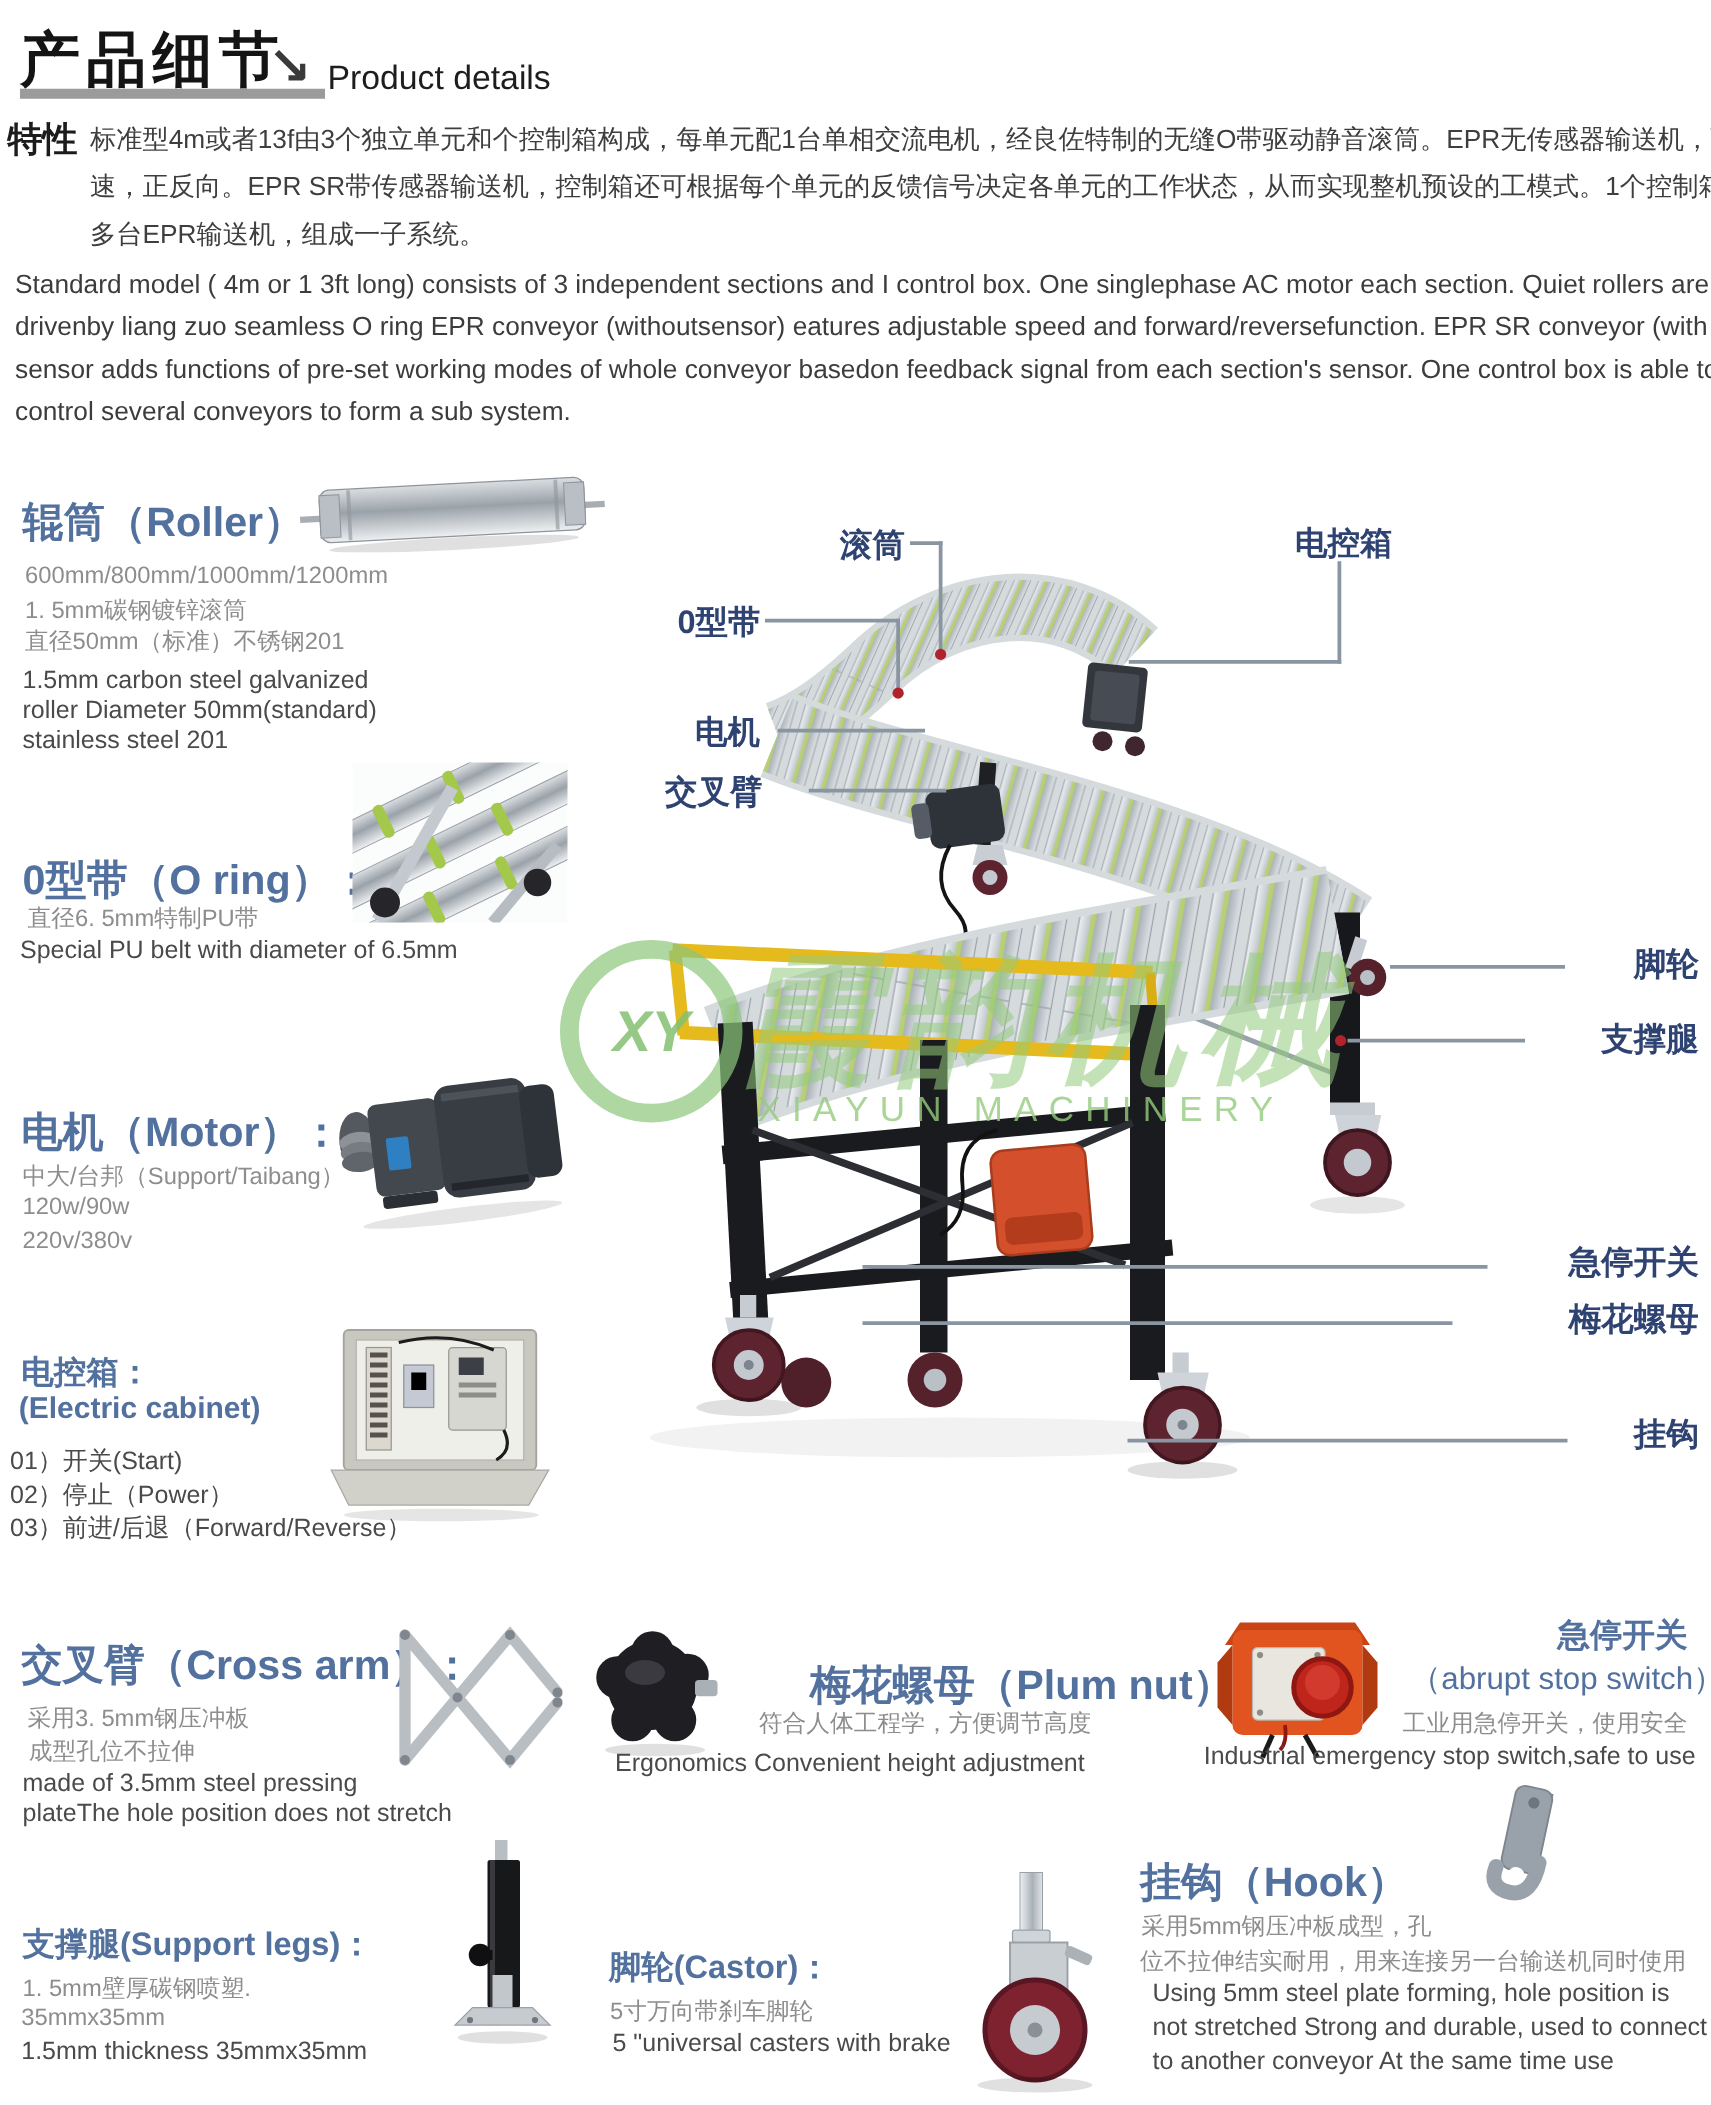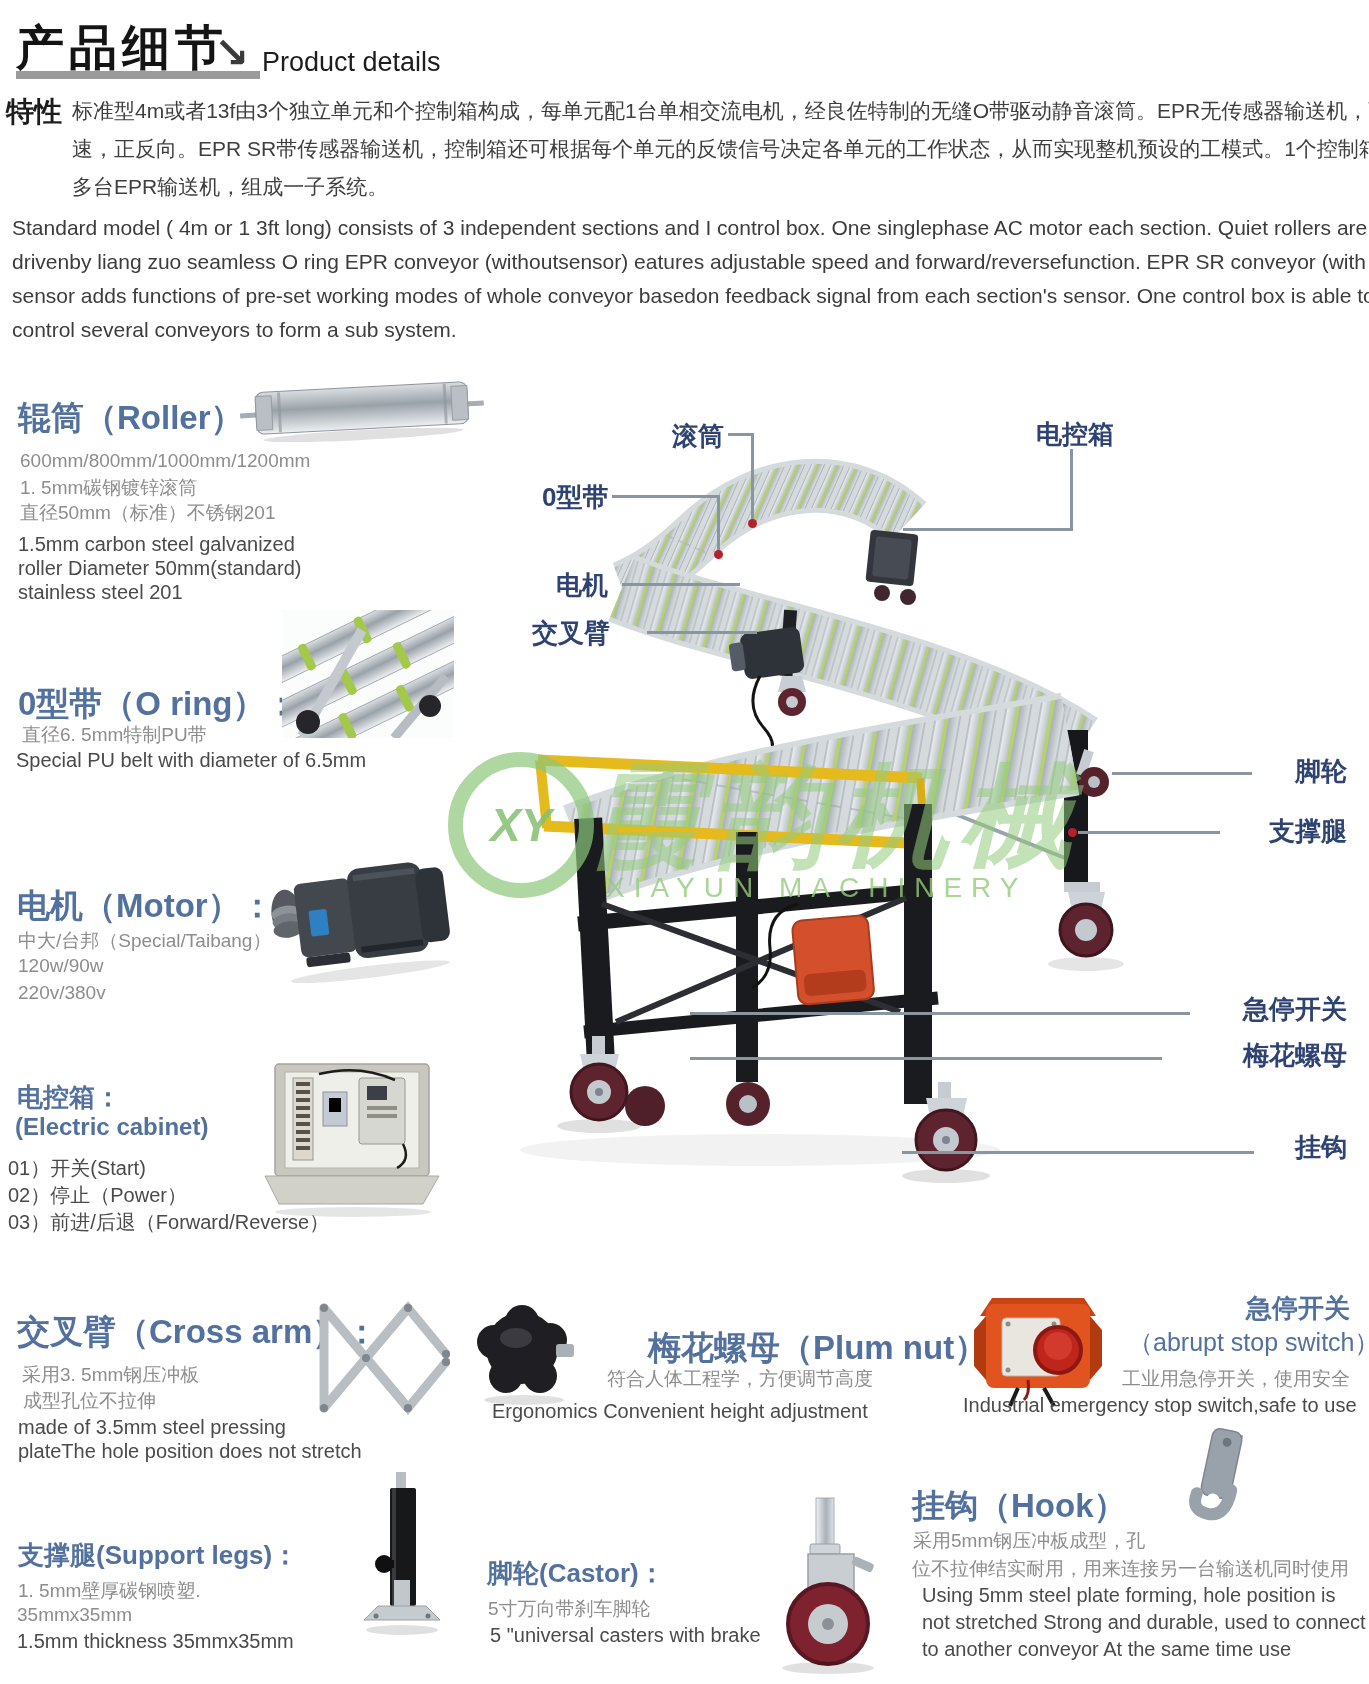--- a/index.html
+++ b/index.html
@@ -10,21 +10,21 @@
   .title-bar{background:#9b9b9b}
   .title-en{font-size:27px;color:#1d1d1d;white-space:nowrap}
   .arrow-glyph{font-size:42px;color:#3a3a3a;font-weight:bold;line-height:1}
   .feat-label{font-size:28px;font-weight:bold;color:#1c1c1c}
   .body-cn{font-size:21px;color:#3e3e3e;white-space:nowrap}
   .body-en{font-size:21px;color:#3c3c3c;white-space:nowrap}
   .spec-title{font-size:33px;font-weight:bold;color:#53719e;white-space:nowrap}
   .spec-cn{font-size:19px;color:#8d8d8d;white-space:nowrap}
   .spec-en{font-size:20px;color:#4a4a4a;white-space:nowrap}
   .callout{font-size:26px;font-weight:bold;color:#2e4372;white-space:nowrap}
-  .r-label{right:22px;text-align:left}
+  .r-label{right:10px;text-align:left}
   .cl{position:absolute;background:#8a95a2}
   .dot{position:absolute;width:9px;height:9px;border-radius:50%;background:#b1222b}
   .wm-ring{width:116px;height:116px;border:15px solid rgba(140,198,122,.7);border-radius:50%;
            display:flex;align-items:center;justify-content:center;
            font-size:46px;font-weight:bold;font-style:italic;color:rgba(130,192,112,.85)}
   .wm-cn{font-size:112px;font-weight:900;font-style:italic;letter-spacing:12px;
          color:rgba(148,203,124,.55);white-space:nowrap}
   .wm-en{font-size:28px;letter-spacing:9px;color:rgba(148,203,124,.8);white-space:nowrap}
   svg{display:block}
 </style>
@@ -110,21 +110,21 @@
       <rect x="40" y="88" width="9" height="28" rx="4" fill="#a4c84a"></rect>
       <rect x="104" y="88" width="9" height="28" rx="4" fill="#a4c84a"></rect>
     </g>
     <path d="M20,126 L80,20" stroke="#c3c9ce" stroke-width="10"></path>
     <path d="M112,128 L164,66" stroke="#b6bcc2" stroke-width="9"></path>
     <circle cx="26" cy="112" r="12" fill="#26262a"></circle>
     <circle cx="148" cy="96" r="11" fill="#26262a"></circle>
   </svg>
 
   <div class="abs spec-title" style="left:17px;top:884px">电机（Motor）：</div>
-  <div class="abs spec-cn" style="left:18px;top:928px">中大/台邦（Special/Taibang）</div>
+  <div class="abs spec-cn" style="left:18px;top:928px">中大/台邦（Support/Taibang）</div>
   <div class="abs spec-cn" style="left:18px;top:955px">120w/90w</div>
   <div class="abs spec-cn" style="left:18px;top:982px">220v/380v</div>
   <svg class="abs" style="left:253px;top:843px" width="208" height="140" viewBox="0 0 208 140">
     <g transform="rotate(-7 104 70)">
       <ellipse cx="34" cy="62" rx="15" ry="24" fill="#55595f"></ellipse>
       <ellipse cx="34" cy="62" rx="15" ry="8" fill="#8d9298"></ellipse>
       <ellipse cx="34" cy="70" rx="15" ry="8" fill="#777c82"></ellipse>
       <ellipse cx="34" cy="78" rx="15" ry="8" fill="#60656b"></ellipse>
       <rect x="44" y="34" width="56" height="74" rx="7" fill="#43484f"></rect>
       <rect x="98" y="26" width="74" height="90" rx="12" fill="#383d44"></rect>

